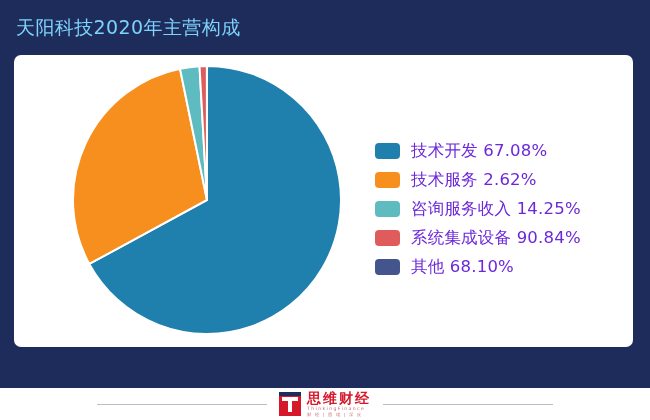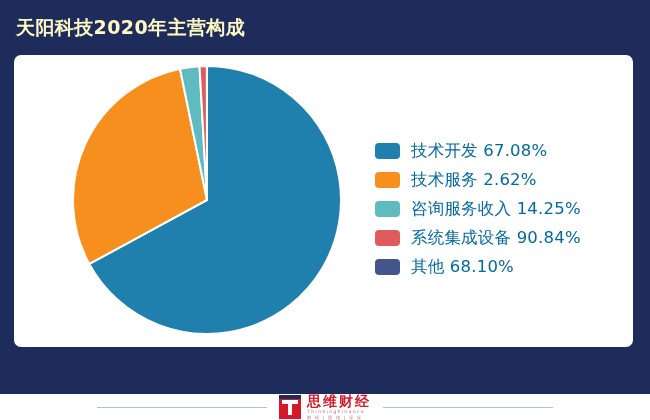--- a/index.html
+++ b/index.html
@@ -12,22 +12,22 @@
     position:relative;
     width:650px; height:420px;
     background:#1e2c5c;
   }
 
   
   .title {
     position:absolute;
     left:16px; top:8px;
     font-size:19px;
-    font-weight:700;
-    color:#fef9c3;
+    font-weight:400;
+    color:#7dd3fc;
     letter-spacing:0.4px;
     line-height:38px;
     white-space:nowrap;
   }
 
   
   .card {
     position:absolute;
     left:14px; top:55px;
     width:619px; height:292px;
@@ -57,41 +57,41 @@
     height:26px;
   }
   .swatch {
     width:25px; height:16px;
     border-radius:4px;
     flex:none;
   }
   .legend-label {
     margin-left:11px;
     font-size:16.5px;
-    color:#0369a1;
+    color:#6d28d9;
     white-space:nowrap;
     letter-spacing:0.2px;
   }
 
   
   .source {
     position:absolute;
     right:18px; bottom:6px;
     font-size:12.5px;
     color:#e8ecf4;
     white-space:nowrap;
     letter-spacing:0.3px;
   }
   .source .gap { display:inline-block; width:14px; }
 
   
   .footer {
     position:absolute;
     left:0; bottom:0;
-    width:650px; height:26px;
+    width:650px; height:32px;
     background:#ffffff;
     display:flex;
     align-items:center;
     justify-content:center;
   }
   .rule {
     height:1px;
     background:#b9bfc9;
     flex:none;
     width:170px;

